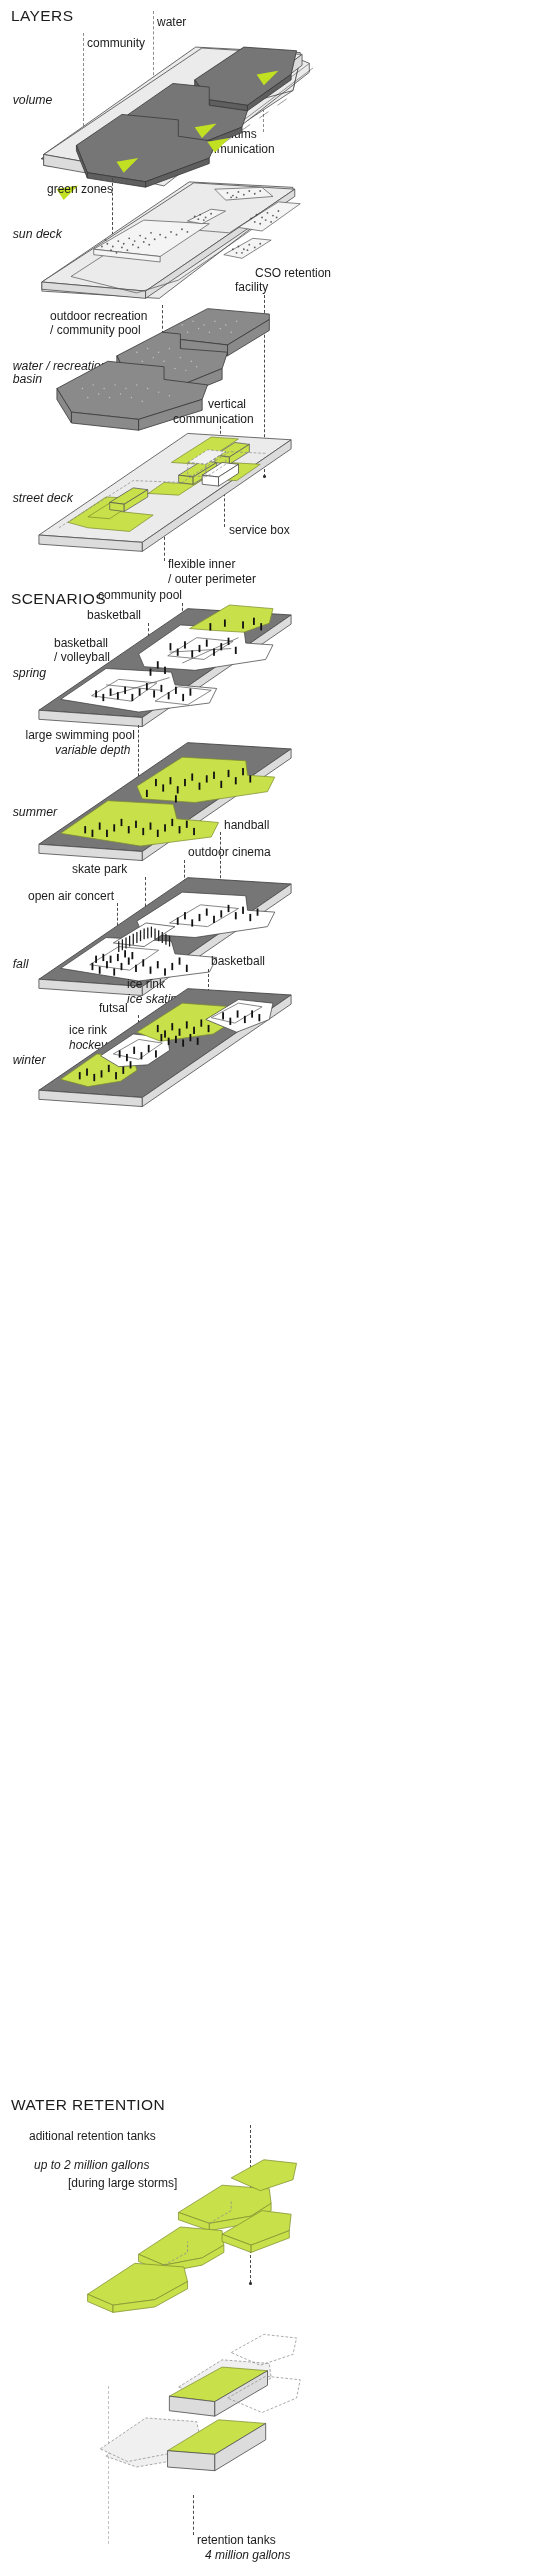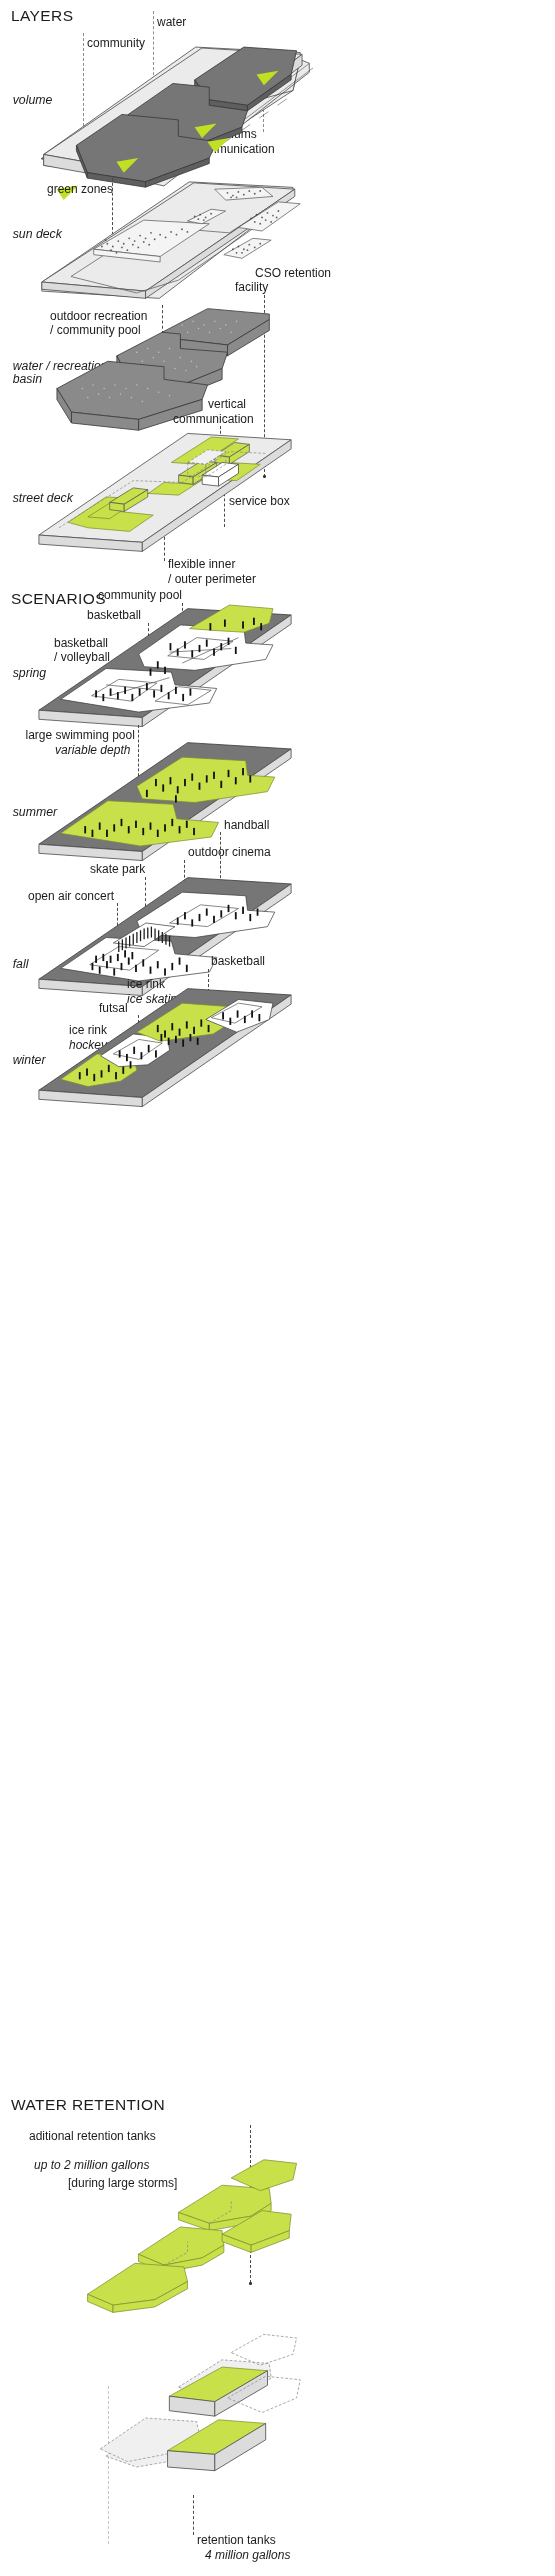--- a/index.html
+++ b/index.html
@@ -334,21 +334,21 @@
     </svg>
   </div>
 
   <div class="layer-name" style="left:12.7px;top:492px;">street deck</div>
 
   <div class="callout" style="left:208px;top:397px;">vertical</div>
   <div class="callout" style="left:173px;top:412px;">communication</div>
   <div class="vline" style="left:220px;top:426px;height:56px;"></div>
   <div class="dot" style="left:219px;top:481px;"></div>
 
-  <div class="callout" style="left:229px;top:494px;">service box</div>
+  <div class="callout" style="left:229px;top:523px;">service box</div>
   <div class="vline" style="left:224px;top:483px;height:44px;"></div>
 
   <div class="callout" style="left:168px;top:557px;">flexible inner</div>
   <div class="callout" style="left:168px;top:572px;">/ outer perimeter</div>
   <div class="vline" style="left:164px;top:521px;height:40px;"></div>
 
   <div class="stage" style="left:0;top:428px;">
     <svg width="555" height="127" viewBox="0 0 610 140">
 
       <g>
@@ -529,21 +529,21 @@
   <div class="layer-name" style="left:12.7px;top:942px;margin-top:16px;">fall</div>
 
   <div class="callout" style="left:224px;top:818px;">handball</div>
   <div class="vline" style="left:220px;top:832px;height:51px;"></div>
   <div class="dot" style="left:219px;top:881px;"></div>
 
   <div class="callout" style="left:188px;top:845px;">outdoor cinema</div>
   <div class="vline" style="left:184px;top:860px;height:42px;"></div>
   <div class="dot" style="left:183px;top:900px;"></div>
 
-  <div class="callout" style="left:90px;top:862px;">skate park</div>
+  <div class="callout" style="left:72px;top:862px;">skate park</div>
   <div class="vline" style="left:145px;top:877px;height:40px;"></div>
   <div class="dot" style="left:144px;top:915px;"></div>
 
   <div class="callout" style="left:28px;top:889px;">open air concert</div>
   <div class="vline" style="left:117px;top:903px;height:42px;"></div>
   <div class="dot" style="left:116px;top:943px;"></div>
 
   <div class="stage" style="left:0;top:874px;">
     <svg width="555" height="127" viewBox="0 0 610 140">
       <g>

